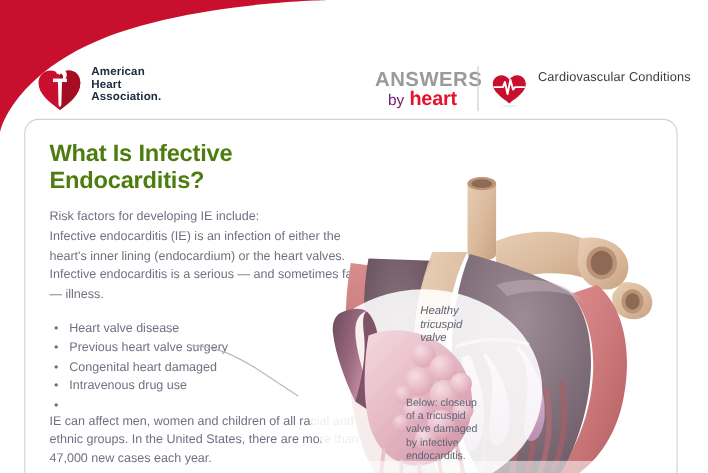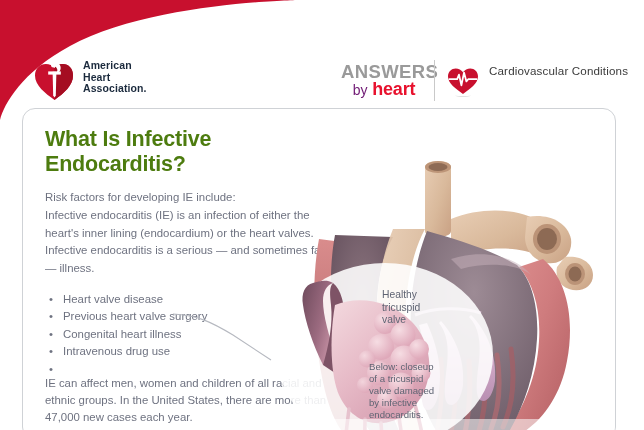--- a/index.html
+++ b/index.html
@@ -48,21 +48,21 @@
   .risk-head{margin:0 0 1px 0;}
   .risk-list{margin:0 0 14px 0;padding:0;list-style:none;}
   .risk-list li{position:relative;padding-left:18px;line-height:17.4px;}
   .risk-list li .bul{position:absolute;left:4px;top:0;}
 
   
   .art{position:absolute;left:252px;top:0;width:340px;height:330px;overflow:hidden;}
   .art svg{display:block;}
 
   .anno{position:absolute;color:#5f6473;font-size:10.3px;line-height:12.6px;}
-  .anno-healthy{left:359px;top:180px;width:64px;}
+  .anno-healthy{left:359px;top:168px;width:64px;font-style:italic;}
   .anno-closeup{left:346px;top:252px;width:74px;font-size:9.6px;line-height:12px;}
 
   .leader{position:absolute;pointer-events:none;}
 </style>
 </head>
 <body>
 
 <div id="page">
 
   <div class="swoosh">
@@ -115,21 +115,21 @@
   <div class="card">
 
     <div class="title">What Is Infective Endocarditis?</div>
 
     <div class="body-col">
       <p class="para risk-head">Risk factors for developing IE include:</p>
       <p class="para">Infective endocarditis (IE) is an infection of either the heart's inner lining (endocardium) or the heart valves. Infective endocarditis is a serious — and sometimes fatal — illness.</p>
       <ul class="risk-list">
         <li><span class="bul">•</span><span>Heart valve disease</span></li>
         <li><span class="bul">•</span><span>Previous heart valve surgery</span></li>
-        <li><span class="bul">•</span><span>Congenital heart illness</span></li>
+        <li><span class="bul">•</span><span>Congenital heart damaged</span></li>
         <li><span class="bul">•</span><span>Intravenous drug use</span></li>
         <li><span class="bul">•</span></li>
       </ul>
       <p class="para last">IE can affect men, women and children of all racial and ethnic groups. In the United States, there are more than 47,000 new cases each year.</p>
     </div>
 
     <div class="art">
       <svg width="340" height="330" viewBox="0 0 340 330">
         <defs>
           <linearGradient id="vesselG" x1="0" y1="0" x2="1" y2="1">

